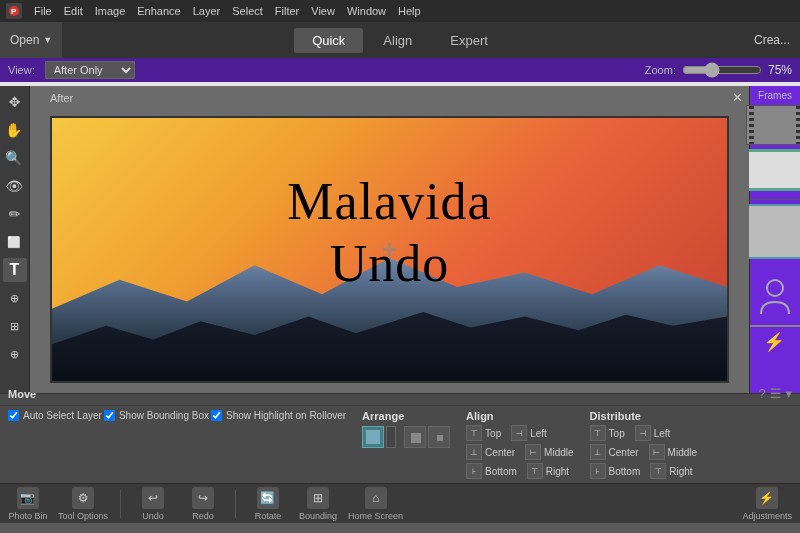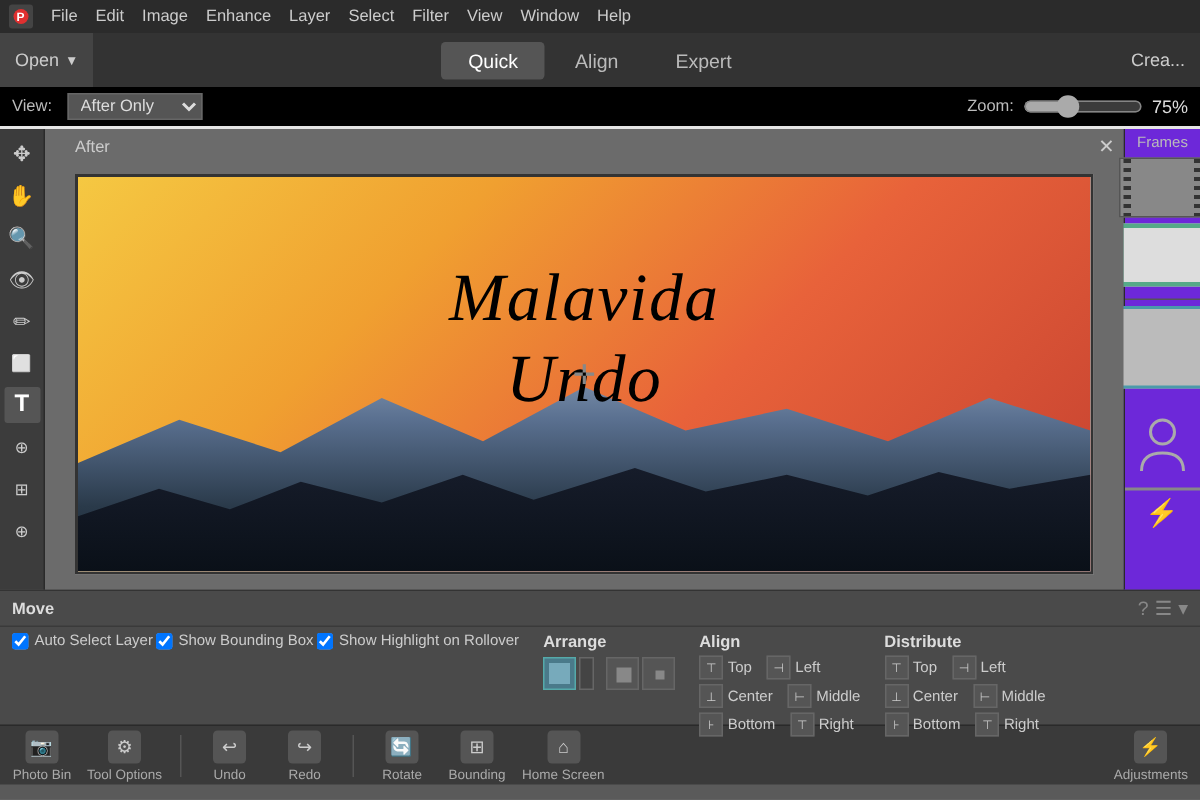--- a/index.html
+++ b/index.html
@@ -35,22 +35,22 @@
     .mode-tab.active { background: #555; color: white; text-align: right; }
     #create-btn {
       position: absolute; right: 0;
       background: none; border: none; color: #ccc; padding: 4px 10px;
       cursor: pointer; font-size: 12px;
     }
 
     
     #view-bar {
       display: flex; align-items: center;
-      background: #000000; height: 28px; padding: 0 8px; gap: 10px;
-      border-bottom: 2px solid #e5e5e5;
+      background: #4c1d95; height: 28px; padding: 0 8px; gap: 10px;
+      border-bottom: 4px solid #e5e5e5;
     }
     #view-bar label { color: #bbb; font-size: 11px; }
     #view-select {
       background: #555; border: 1px solid #666; color: #ddd;
       font-size: 11px; padding: 1px 4px; width: 90px;
     }
     #zoom-area { display: flex; align-items: center; gap: 6px; margin-left: auto; }
     #zoom-area label { color: #bbb; font-size: 11px; }
     #zoom-slider { width: 80px; accent-color: #aaa; }
 
@@ -98,24 +98,23 @@
       background: linear-gradient(to bottom, #8ba0b8 0%, #5a7090 30%, #2a3a4a 70%, #1a2530 100%);
       clip-path: polygon(0% 100%, 0% 50%, 10% 30%, 20% 45%, 30% 20%, 40% 40%, 50% 15%, 60% 35%, 70% 25%, 80% 40%, 90% 20%, 100% 35%, 100% 100%);
     }
     #canvas-mountains-fg {
       position: absolute; bottom: 0; left: 0; right: 0; height: 35%;
       background: linear-gradient(to bottom, #1a2030 0%, #0a1018 100%);
       clip-path: polygon(0% 100%, 0% 60%, 8% 40%, 15% 55%, 22% 35%, 30% 50%, 38% 30%, 45% 48%, 55% 25%, 62% 42%, 70% 30%, 78% 45%, 85% 28%, 92% 40%, 100% 30%, 100% 100%);
     }
     #canvas-text {
       position: absolute; top: 20%; left: 0; right: 0;
-      text-align: center; font-size: 45px; font-weight: 300;
+      text-align: center; font-size: 52px; font-weight: 300;
       color: black; font-family: Georgia, serif; line-height: 1.2;
       letter-spacing: 1px;
-      font-style: italic;
     }
     #move-cursor {
       position: absolute; top: 50%; left: 50%;
       transform: translate(-50%, -50%);
       color: #888; font-size: 18px;
     }
 
     
     #right-panel {
       width: 51px; background: #6d28d9; border-left: 1px solid #2a2a2a;
@@ -125,21 +124,21 @@
     .frame-thumb {
       width: 58px; height: 40px; background: #555; margin-bottom: 4px;
       border: 2px solid #666; cursor: pointer;
     }
     .frame-thumb-1 { background: #888; border-color: #555; }
     .frame-divider { width: 50px; height: 1px; background: #555; margin: 4px 0; }
 
     
     #bottom-toolbar {
       height: 90px; background: #4a4a4a; border-top: 1px solid #333;
-      display: flex; flex-direction: column;
+      display: flex; flex-direction: column; justify-content: flex-end;
     }
     #bottom-top {
       display: flex; align-items: center; padding: 4px 8px; gap: 20px;
       border-bottom: 1px solid #3a3a3a;
     }
     #bottom-section-move { font-size: 11px; color: #ddd; font-weight: bold; min-width: 40px; }
     .section-label { font-size: 11px; color: #ddd; font-weight: bold; }
 
     #bottom-controls {
       display: flex; padding: 4px 8px; gap: 16px; align-items: flex-start;

